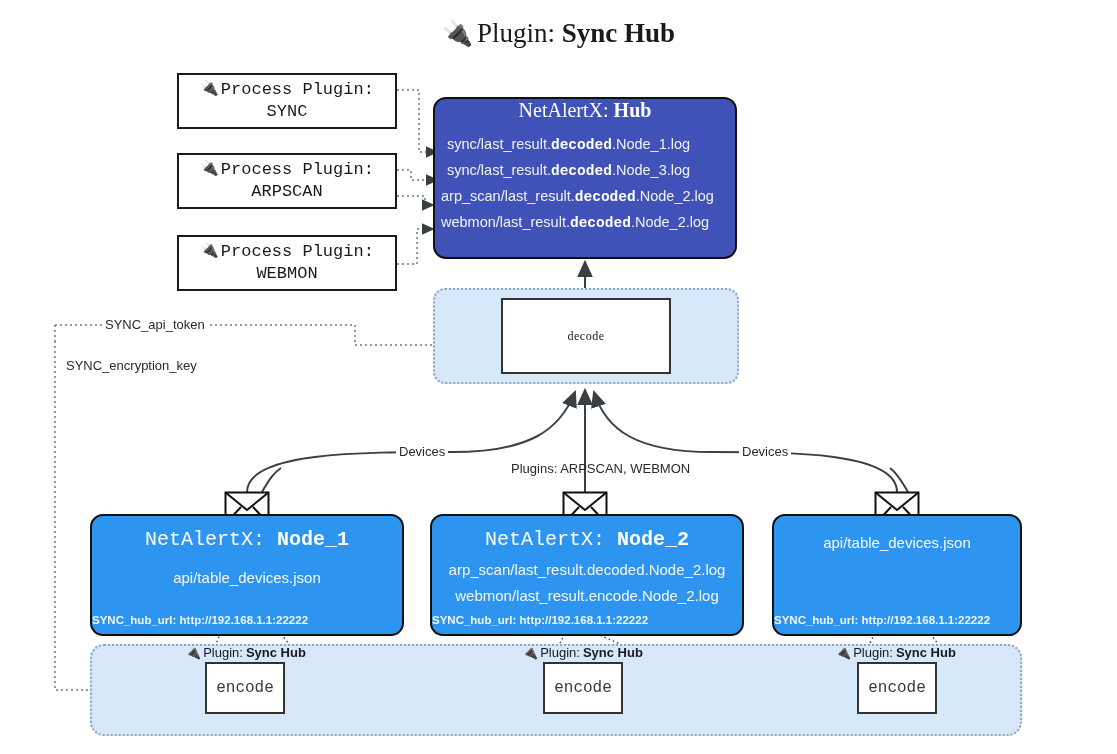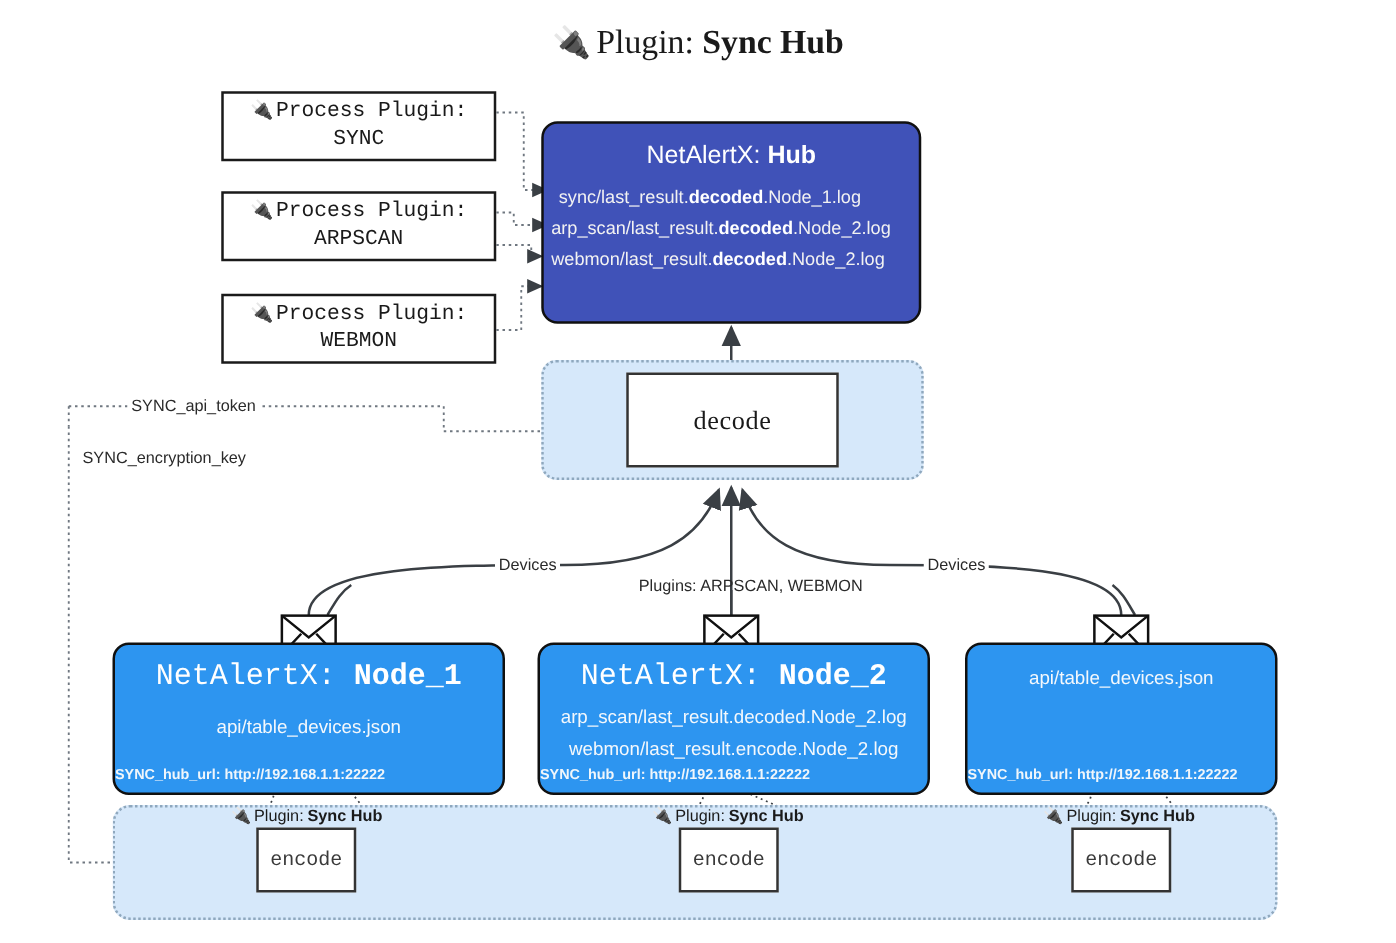--- a/index.html
+++ b/index.html
@@ -35,50 +35,50 @@
   
   #hub-url{
     position:absolute;font-size:11.5px;font-weight:bold;color:#3a3a3a;
     white-space:nowrap;text-align:center;
   }
   #hub{
     background:#4052b8;border:2px solid #101010;border-radius:13px;
     color:#ffffff;overflow:hidden;
   }
   #hub .htitle{
-    font-family:Liberation Sans, sans-serif;
-    font-size:20px;text-align:center;margin-top:14px;white-space:nowrap;
+    font-family:Liberation Serif, serif;
+    font-size:20px;text-align:center;white-space:nowrap;
   }
   #hub .htitle b{font-weight:bold;}
   #hub .logs{margin-top:10px;}
   #hub .logline{
     font-size:14.5px;color:#f2f2f2;white-space:nowrap;
     line-height:1.72;padding-left:12px;
   }
-  #hub .logline b{font-weight:bold;color:#ffffff;}
+  #hub .logline b{font-weight:bold;color:#ffffff;font-family:Liberation Mono, monospace;}
 
   
   .dashbox{
     background:#d6e8fa;border:2px dotted #8fa8be;border-radius:12px;
   }
   .whitebox{
     background:#ffffff;border:2px solid #333333;
     display:flex;align-items:center;justify-content:center;
     color:#1a1a1a;
   }
-  #decode{font-size:21px;font-family:"Liberation Serif",serif;letter-spacing:.5px;}
+  #decode{font-size:12px;font-family:"Liberation Serif",serif;letter-spacing:.5px;}
 
   
   .nodebox{
     background:#2d95f0;border:2px solid #101010;border-radius:13px;
     color:#ffffff;overflow:hidden;
   }
   .nodebox .ntitle{
     font-family:"Liberation Mono","DejaVu Sans Mono",monospace;
-    font-size:24px;text-align:center;margin-top:12px;white-space:nowrap;
+    font-size:20px;text-align:center;margin-top:12px;white-space:nowrap;
   }
   .nodebox .ntitle b{font-weight:bold;}
   .nodebox .nline{
     font-size:15px;color:#f4f8fc;text-align:center;white-space:nowrap;
     line-height:1.75;
   }
   .nodebox .nfoot{
     position:absolute;left:0;bottom:8px;width:100%;text-align:left;
     font-size:11.5px;font-weight:bold;color:#f0f6fb;white-space:nowrap;
   }
@@ -202,20 +202,21 @@
   </div>
 
 
   <div class="node" id="hub" style="left:433px;top:97px;width:304px;height:162px;">
     <div class="htitle">
       <span>NetAlertX:</span>
       <b>Hub</b>
     </div>
     <div class="logs">
       <div class="logline"><span>sync/last_result.</span><b>decoded</b><span>.Node_1.log</span></div>
+      <div class="logline"><span>sync/last_result.</span><b>decoded</b><span>.Node_3.log</span></div>
       <div class="logline" style="padding-left:6px;"><span>arp_scan/last_result.</span><b>decoded</b><span>.Node_2.log</span></div>
       <div class="logline" style="padding-left:6px;"><span>webmon/last_result.</span><b>decoded</b><span>.Node_2.log</span></div>
     </div>
   </div>
 
   <div class="node dashbox" style="left:433px;top:288px;width:306px;height:96px;"></div>
   <div class="node whitebox" id="decode" style="left:501px;top:298px;width:170px;height:76px;">
     <span>decode</span>
   </div>
 

